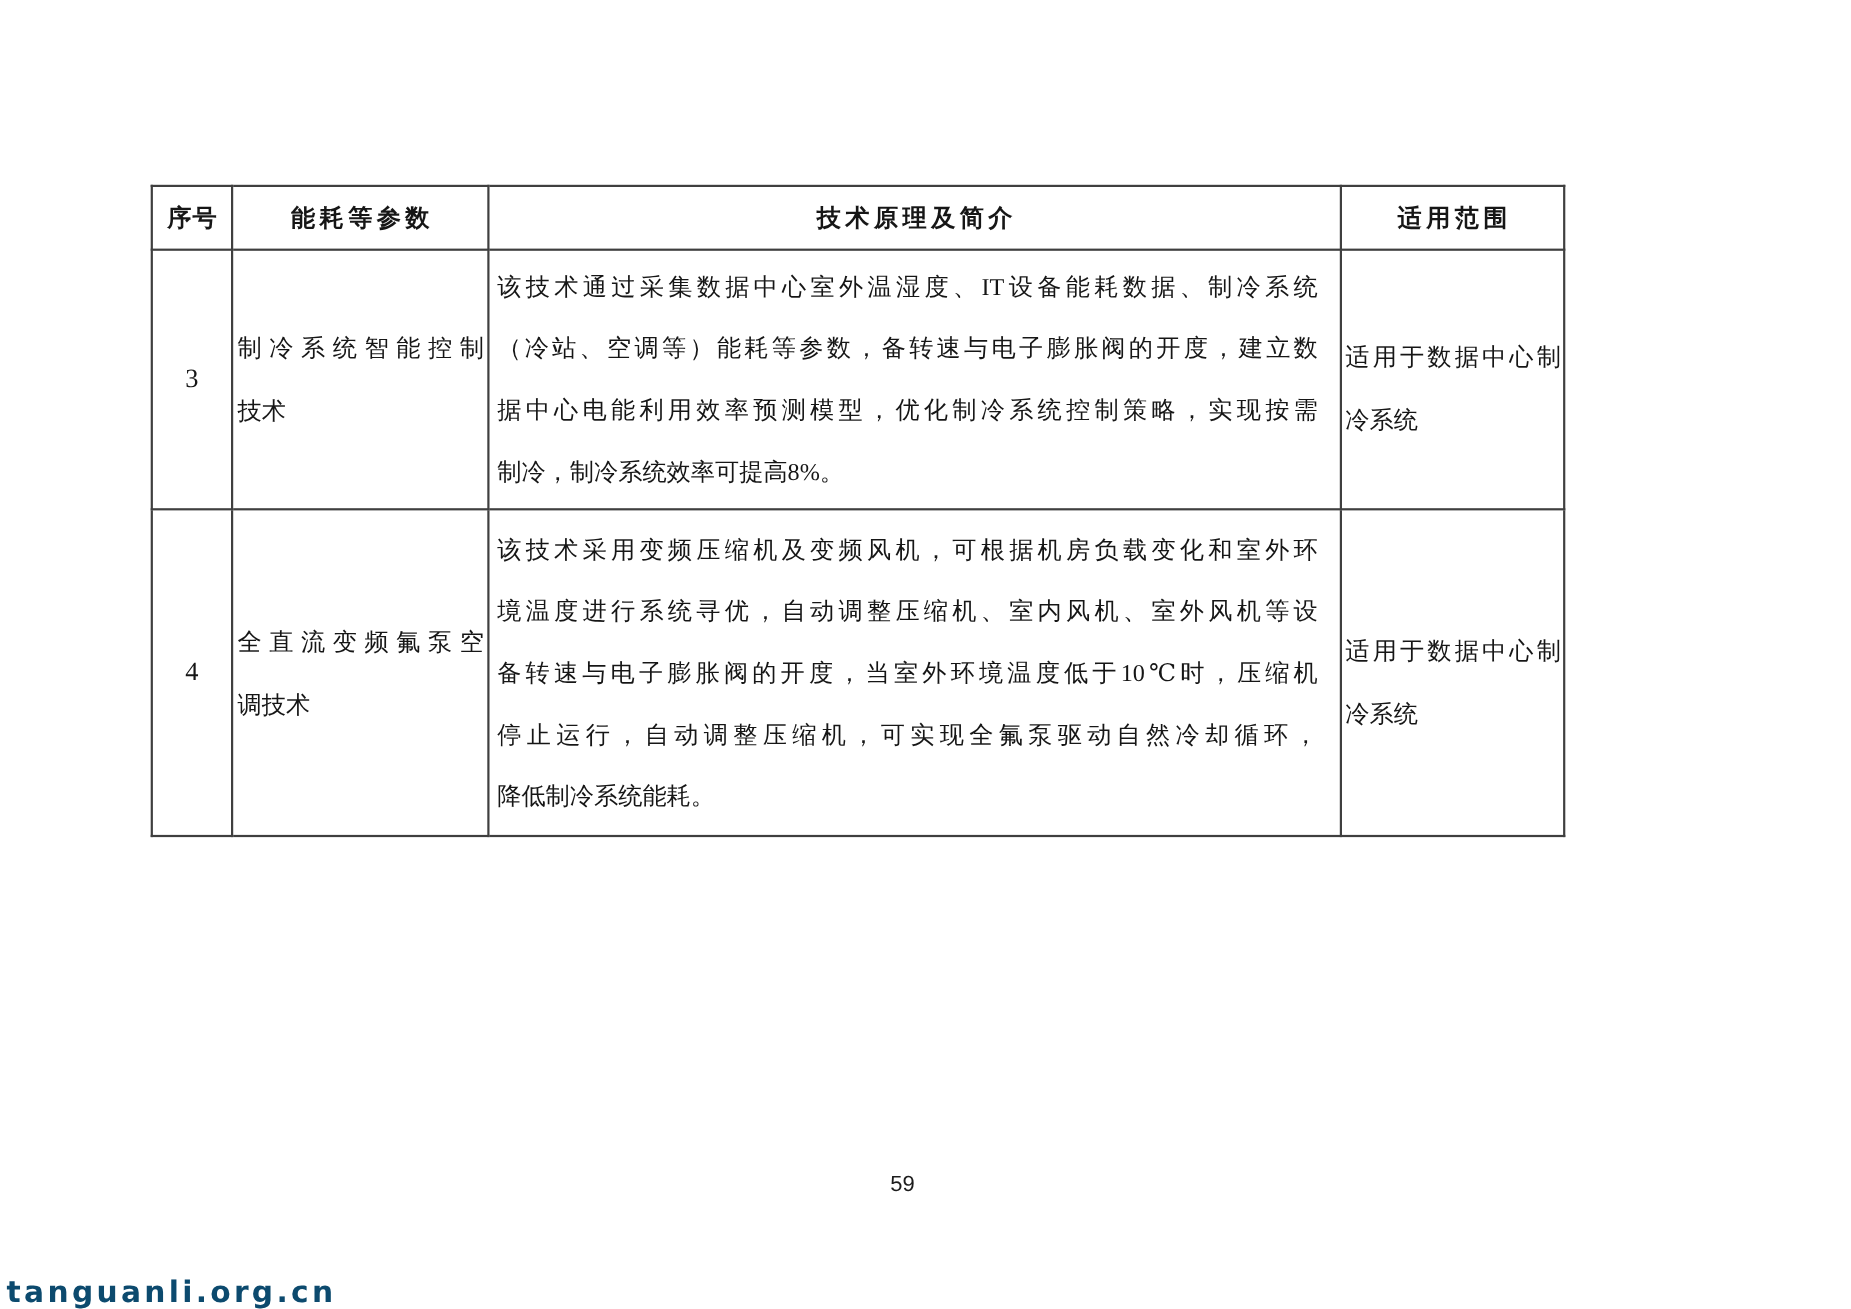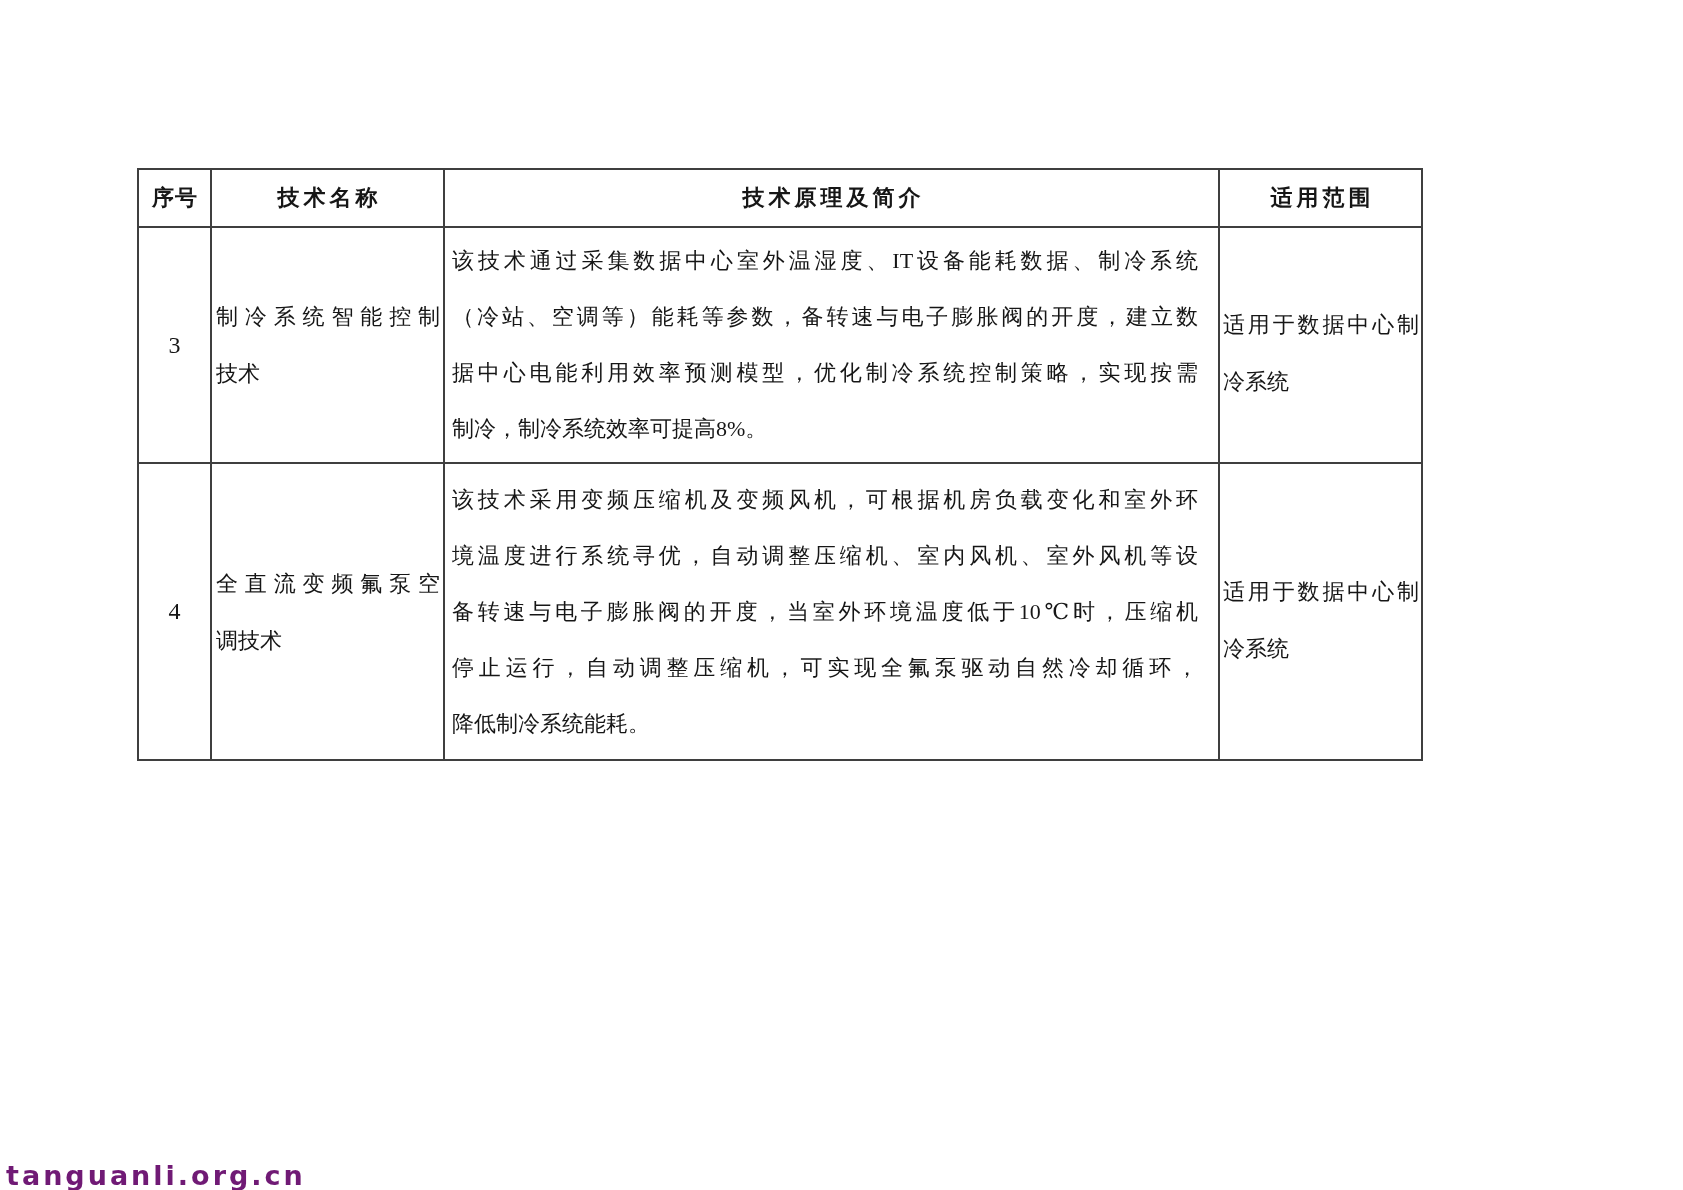--- a/index.html
+++ b/index.html
@@ -63,39 +63,39 @@
     color: #1c1c1c;
   }
   .watermark {
     position: absolute;
     left: 6px;
     top: 1160px;
     font-family: "DejaVu Sans", sans-serif;
     font-weight: bold;
     font-size: 27px;
     letter-spacing: 3px;
-    color: #701a75;
+    color: #0c4a6e;
   }
 </style>
 </head>
 <body>
 
 <div class="page">
 
   <table class="tech-table">
     <colgroup>
       <col style="width:73px">
       <col style="width:233px">
       <col style="width:775px">
       <col style="width:203px">
     </colgroup>
     <thead>
       <tr>
         <th class="h-num">序号</th>
-        <th>技术名称</th>
+        <th>能耗等参数</th>
         <th>技术原理及简介</th>
         <th>适用范围</th>
       </tr>
     </thead>
     <tbody>
       <tr class="row-3">
         <td class="col-num">3</td>
         <td class="col-name">
           <div class="jline">制冷系统智能控制</div>
           <div class="jline last">技术</div>
@@ -125,16 +125,17 @@
           <div class="jline last">降低制冷系统能耗。</div>
         </td>
         <td class="col-scope">
           <div class="jline">适用于数据中心制</div>
           <div class="jline last">冷系统</div>
         </td>
       </tr>
     </tbody>
   </table>
 
+  <div class="page-number">59</div>
 
   <div class="watermark">tanguanli.org.cn</div>
 
 </div>
 
 </body></html>

